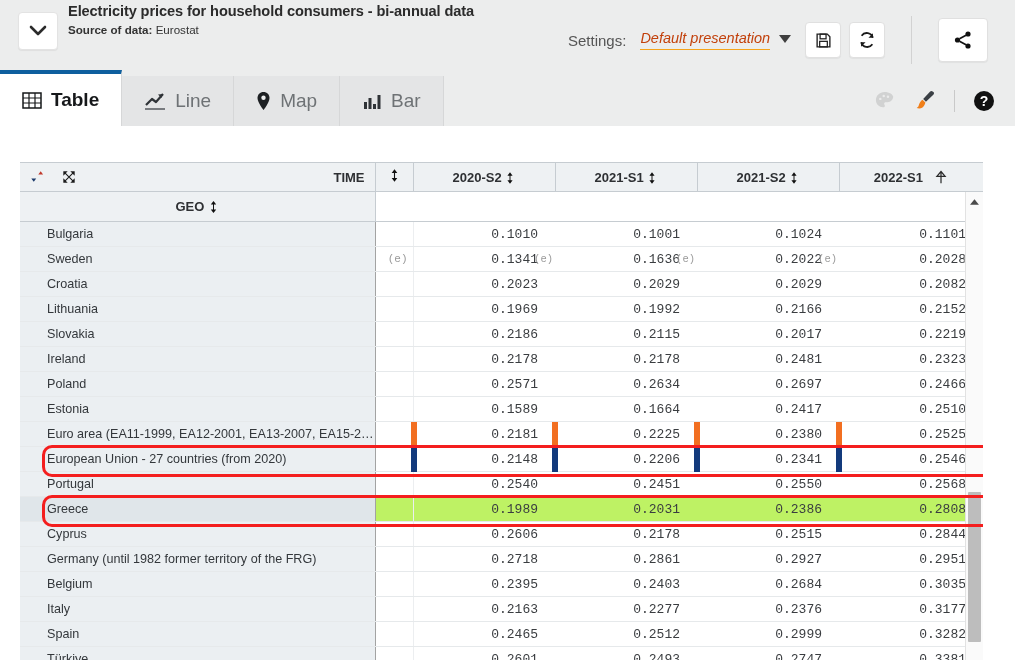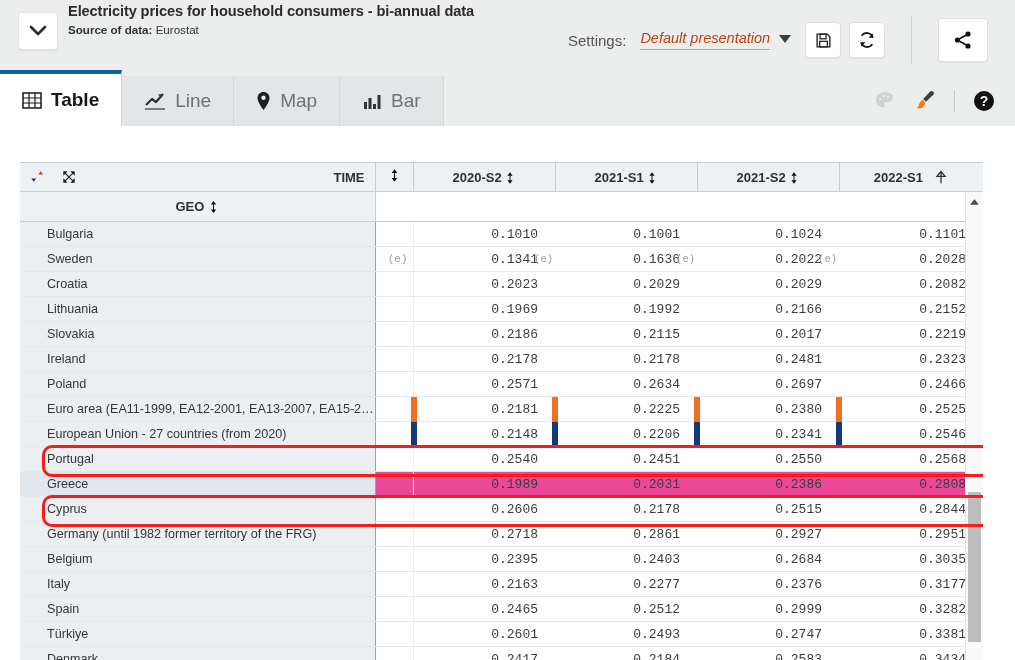--- a/index.html
+++ b/index.html
@@ -112,21 +112,21 @@
     background:#fff;text-align:right;padding-right:5px;color:#9b9b9b;
     font-family:"Liberation Mono", monospace;font-size:11px;
     border-right:1px solid #eceef0;
   }
   td.val{
     background:#fff;text-align:right;padding-right:17px;
     font-family:"Liberation Mono", monospace;font-size:13px;color:#3a3d40;
     position:relative;
   }
   td.val .efl{color:#9b9b9b;font-size:10.5px;position:absolute;right:2px;top:6px;}
-  tr.teal td.val,tr.teal td.flag{background:#ec4899;}
+  tr.teal td.val,tr.teal td.flag{background:#bef264;}
   tr.teal td.geo{background:#e0e6ea;}
   tr.clipped td{border-top:1px solid #8b9096;}
 
   
   .mk{position:absolute;width:6px;top:0;height:25px;}
   .mk.orange{background:#f26f21;}
   .mk.navy{background:#133a7c;}
   .mk.l{left:-3px;}
   .mk.r{right:-3px;}
 
@@ -419,20 +419,28 @@
           </tr>
           <tr>
             <td class="geo">Poland</td>
             <td class="flag"></td>
             <td class="val"><span>0.2571</span></td>
             <td class="val"><span>0.2634</span></td>
             <td class="val"><span>0.2697</span></td>
             <td class="val" colspan="2"><span>0.2466</span></td>
           </tr>
           <tr>
+            <td class="geo">Estonia</td>
+            <td class="flag"></td>
+            <td class="val"><span>0.1589</span></td>
+            <td class="val"><span>0.1664</span></td>
+            <td class="val"><span>0.2417</span></td>
+            <td class="val" colspan="2"><span>0.2510</span></td>
+          </tr>
+          <tr>
             <td class="geo">Euro area (EA11-1999, EA12-2001, EA13-2007, EA15-2…</td>
             <td class="flag"></td>
             <td class="val"><span>0.2181</span><span class="mk orange l"></span></td>
             <td class="val"><span>0.2225</span><span class="mk orange l"></span></td>
             <td class="val"><span>0.2380</span><span class="mk orange l"></span></td>
             <td class="val" colspan="2"><span>0.2525</span><span class="mk orange l"></span><span class="mk orange r"></span></td>
           </tr>
           <tr>
             <td class="geo">European Union - 27 countries (from 2020)</td>
             <td class="flag"></td>

